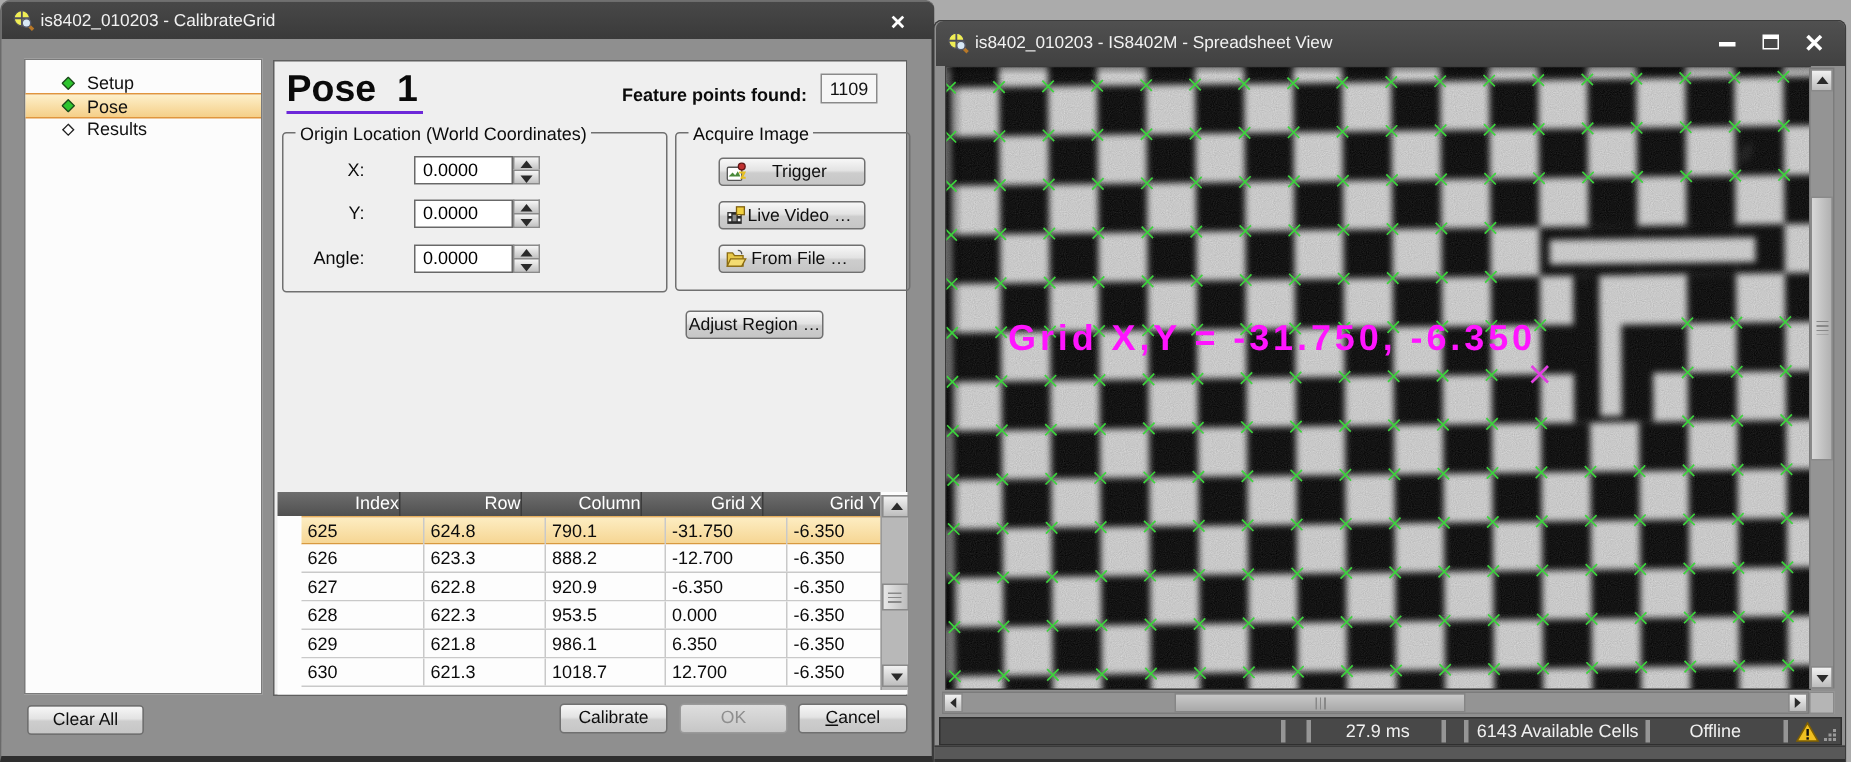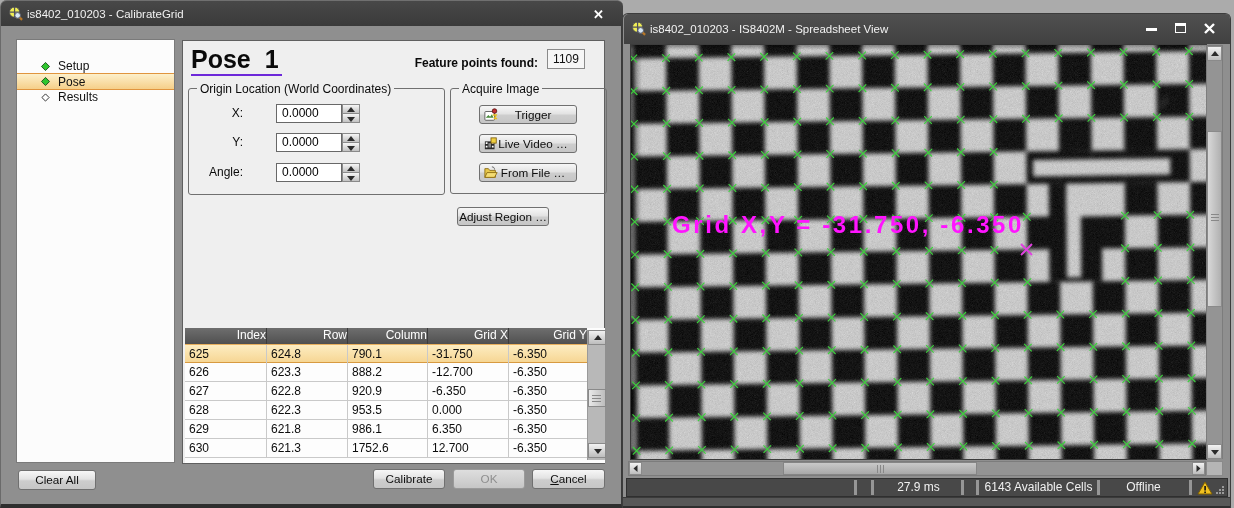--- a/index.html
+++ b/index.html
@@ -50,21 +50,21 @@
 .btn { position:absolute; background:linear-gradient(#f7f7f7 0%,#e3e3e3 45%,#cdcdcd 55%,#c6c6c6 100%);
   border:1px solid #707070; border-radius:3px; text-align:center; color:#0e0e0e;
   white-space:nowrap; font-size:11.7px; }
 .ibtn { line-height:17px; padding-left:10px; }
 .ibtn svg { position:absolute; left:4px; top:2px; }
 #tbl { position:absolute; left:2px; top:287px; width:420px; height:135px; background:#fdfdfd; }
 #thead { position:absolute; left:0; top:0; width:402px; height:16px;
   background:linear-gradient(#6e6e6e,#505050); color:#fff; }
 #thead div { position:absolute; top:0; height:16px; line-height:15px; text-align:right;
   border-right:1px solid #3c3c3c; }
-.trow { position:absolute; left:0; width:402px; height:19px; border-bottom:1px solid #c9c9c9;
+.trow { position:absolute; left:16px; width:402px; height:19px; border-bottom:1px solid #c9c9c9;
   background:#fdfdfd;padding-left:32px; }
 .trow div { position:absolute; top:0; height:18px; line-height:18px; padding-left:4px;
   border-right:1px solid #c9c9c9; color:#0c0c0c; }
 #hlrow { background:linear-gradient(#fdedc2,#f6d694); border-top:1px solid #e8b05e;
   border-bottom:1px solid #d89a40; }
 #vsb { position:absolute; left:402px; top:2px; width:18px; height:130px; background:#b8b8b8;
   border-left:1px solid #9a9a9a; }
 .sbtn { position:absolute; left:0; width:18px; height:15px;
   background:linear-gradient(#f2f2f2,#bdbdbd); border:1px solid #8a8a8a; }
 .arr { position:absolute; left:5px; width:0; height:0; border-left:4px solid transparent;
@@ -104,21 +104,21 @@
       <circle cx="7" cy="6.6" r="5.4" fill="#f0ee55" stroke="#4a4a55" stroke-width="0.8"></circle>
       <path d="M7 0.8 L7 12.4 M1.2 6.6 L12.8 6.6" stroke="#50505c" stroke-width="1.3"></path>
       <path d="M12.2 12 L15 14.8" stroke="#b87828" stroke-width="2.4"></path>
       <circle cx="10.3" cy="10" r="3" fill="#d8e8f5" stroke="#555968" stroke-width="1"></circle>
     </svg>
     <span class="t">is8402_010203 - CalibrateGrid</span>
     <span id="dlg-close">✕</span>
   </div>
 
   <div class="abs" id="tree">
-    <div class="titem" style="margin-top:19px"><svg class="dia" viewBox="0 0 10 10">
+    <div class="titem" style="margin-top:8px"><svg class="dia" viewBox="0 0 10 10">
           <path d="M5 0.5 L9.5 5 L5 9.5 L0.5 5 Z" fill="#2fc52f" stroke="#1a4a1a"></path>
         </svg>Setup</div>
     <div class="titem" id="pose-sel"><svg class="dia" viewBox="0 0 10 10">
           <path d="M5 0.5 L9.5 5 L5 9.5 L0.5 5 Z" fill="#2fc52f" stroke="#1a4a1a"></path>
         </svg>Pose</div>
     <div class="titem"><svg class="dia" viewBox="0 0 10 10">
           <path d="M5 1 L9 5 L5 9 L1 5 Z" fill="#fff" stroke="#222"></path>
         </svg>Results</div>
   </div>
 
@@ -238,21 +238,21 @@
       <div class="trow" style="top:92px">
         <div style="left:0;width:82px">629</div>
           <div style="left:82px;width:81px">621.8</div>
           <div style="left:163px;width:80px">986.1</div>
           <div style="left:243px;width:81px">6.350</div>
           <div style="left:324px;width:78px;border-right:none">-6.350</div>
         </div>
       <div class="trow" style="top:111px">
         <div style="left:0;width:82px">630</div>
           <div style="left:82px;width:81px">621.3</div>
-          <div style="left:163px;width:80px">1752.6</div>
+          <div style="left:163px;width:80px">1018.7</div>
           <div style="left:243px;width:81px">12.700</div>
           <div style="left:324px;width:78px;border-right:none">-6.350</div>
         </div>
       <div id="vsb">
         <span class="sbtn" style="top:0">
             <i class="arr" style="top:4px;border-bottom:5px solid #2a2a2a"></i>
           </span>
         <span class="sbtn" style="top:59px;height:18px;background:linear-gradient(90deg,#e8e8e8,#bdbdbd)"></span>
         <span class="grip" style="left:4px;top:65px;width:9px;height:7px"></span>
         <span class="sbtn" style="top:113px">

